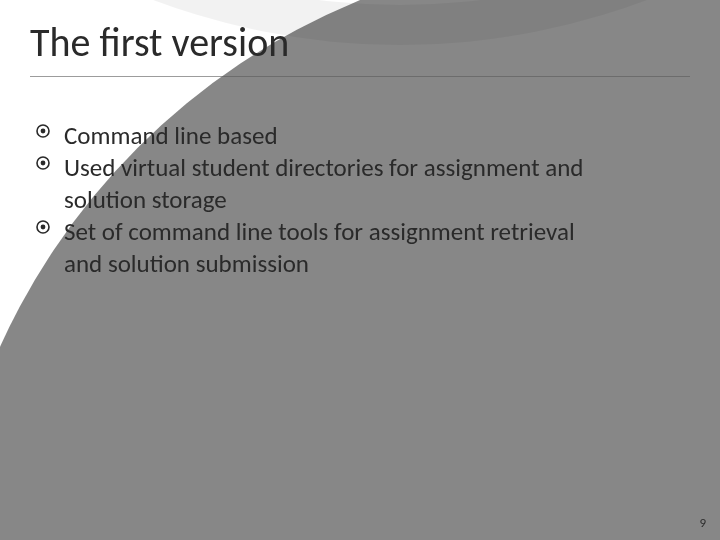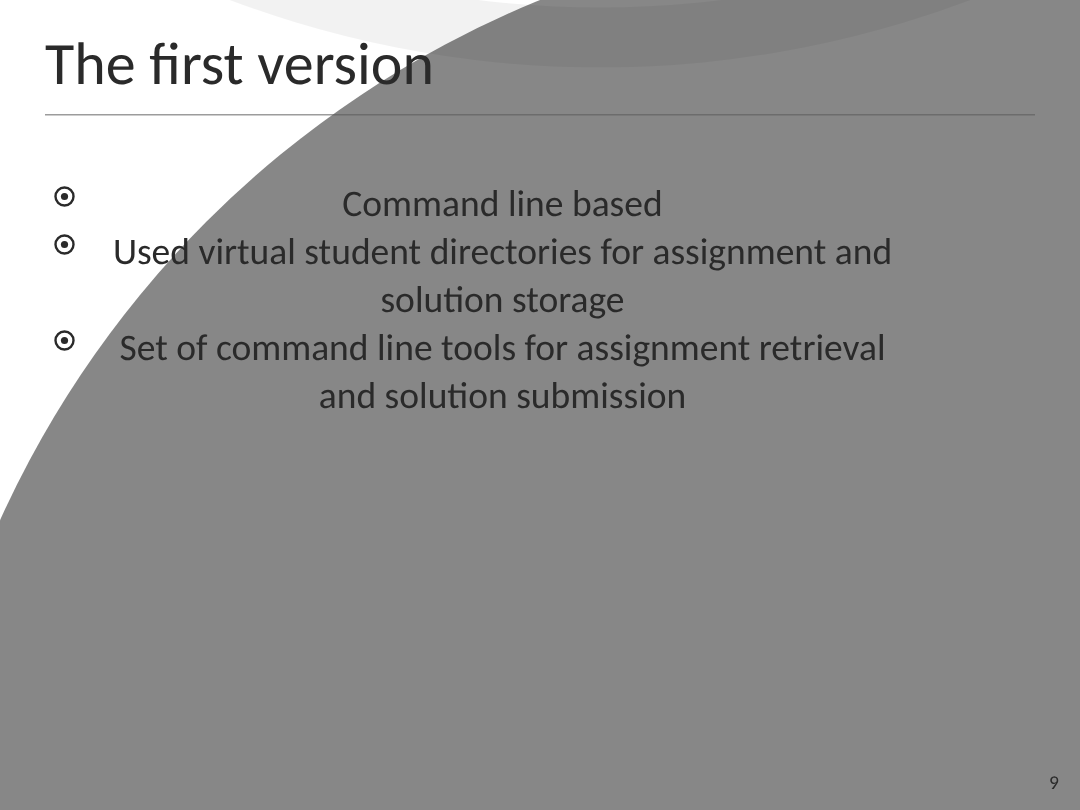--- a/index.html
+++ b/index.html
@@ -62,21 +62,20 @@
   }
   .body {
     position: absolute;
     left: 36px;
     top: 120px;
     width: 570px;
     z-index: 2;
     color: #2a2a2a;
     font-size: 25px;
     line-height: 1.28;
-    text-align: center;
   }
   .bullet {
     position: relative;
     padding-left: 28px;
     margin-bottom: 0px;
   }
   .bullet .marker {
     position: absolute;
     left: 0;
     top: 4px;

